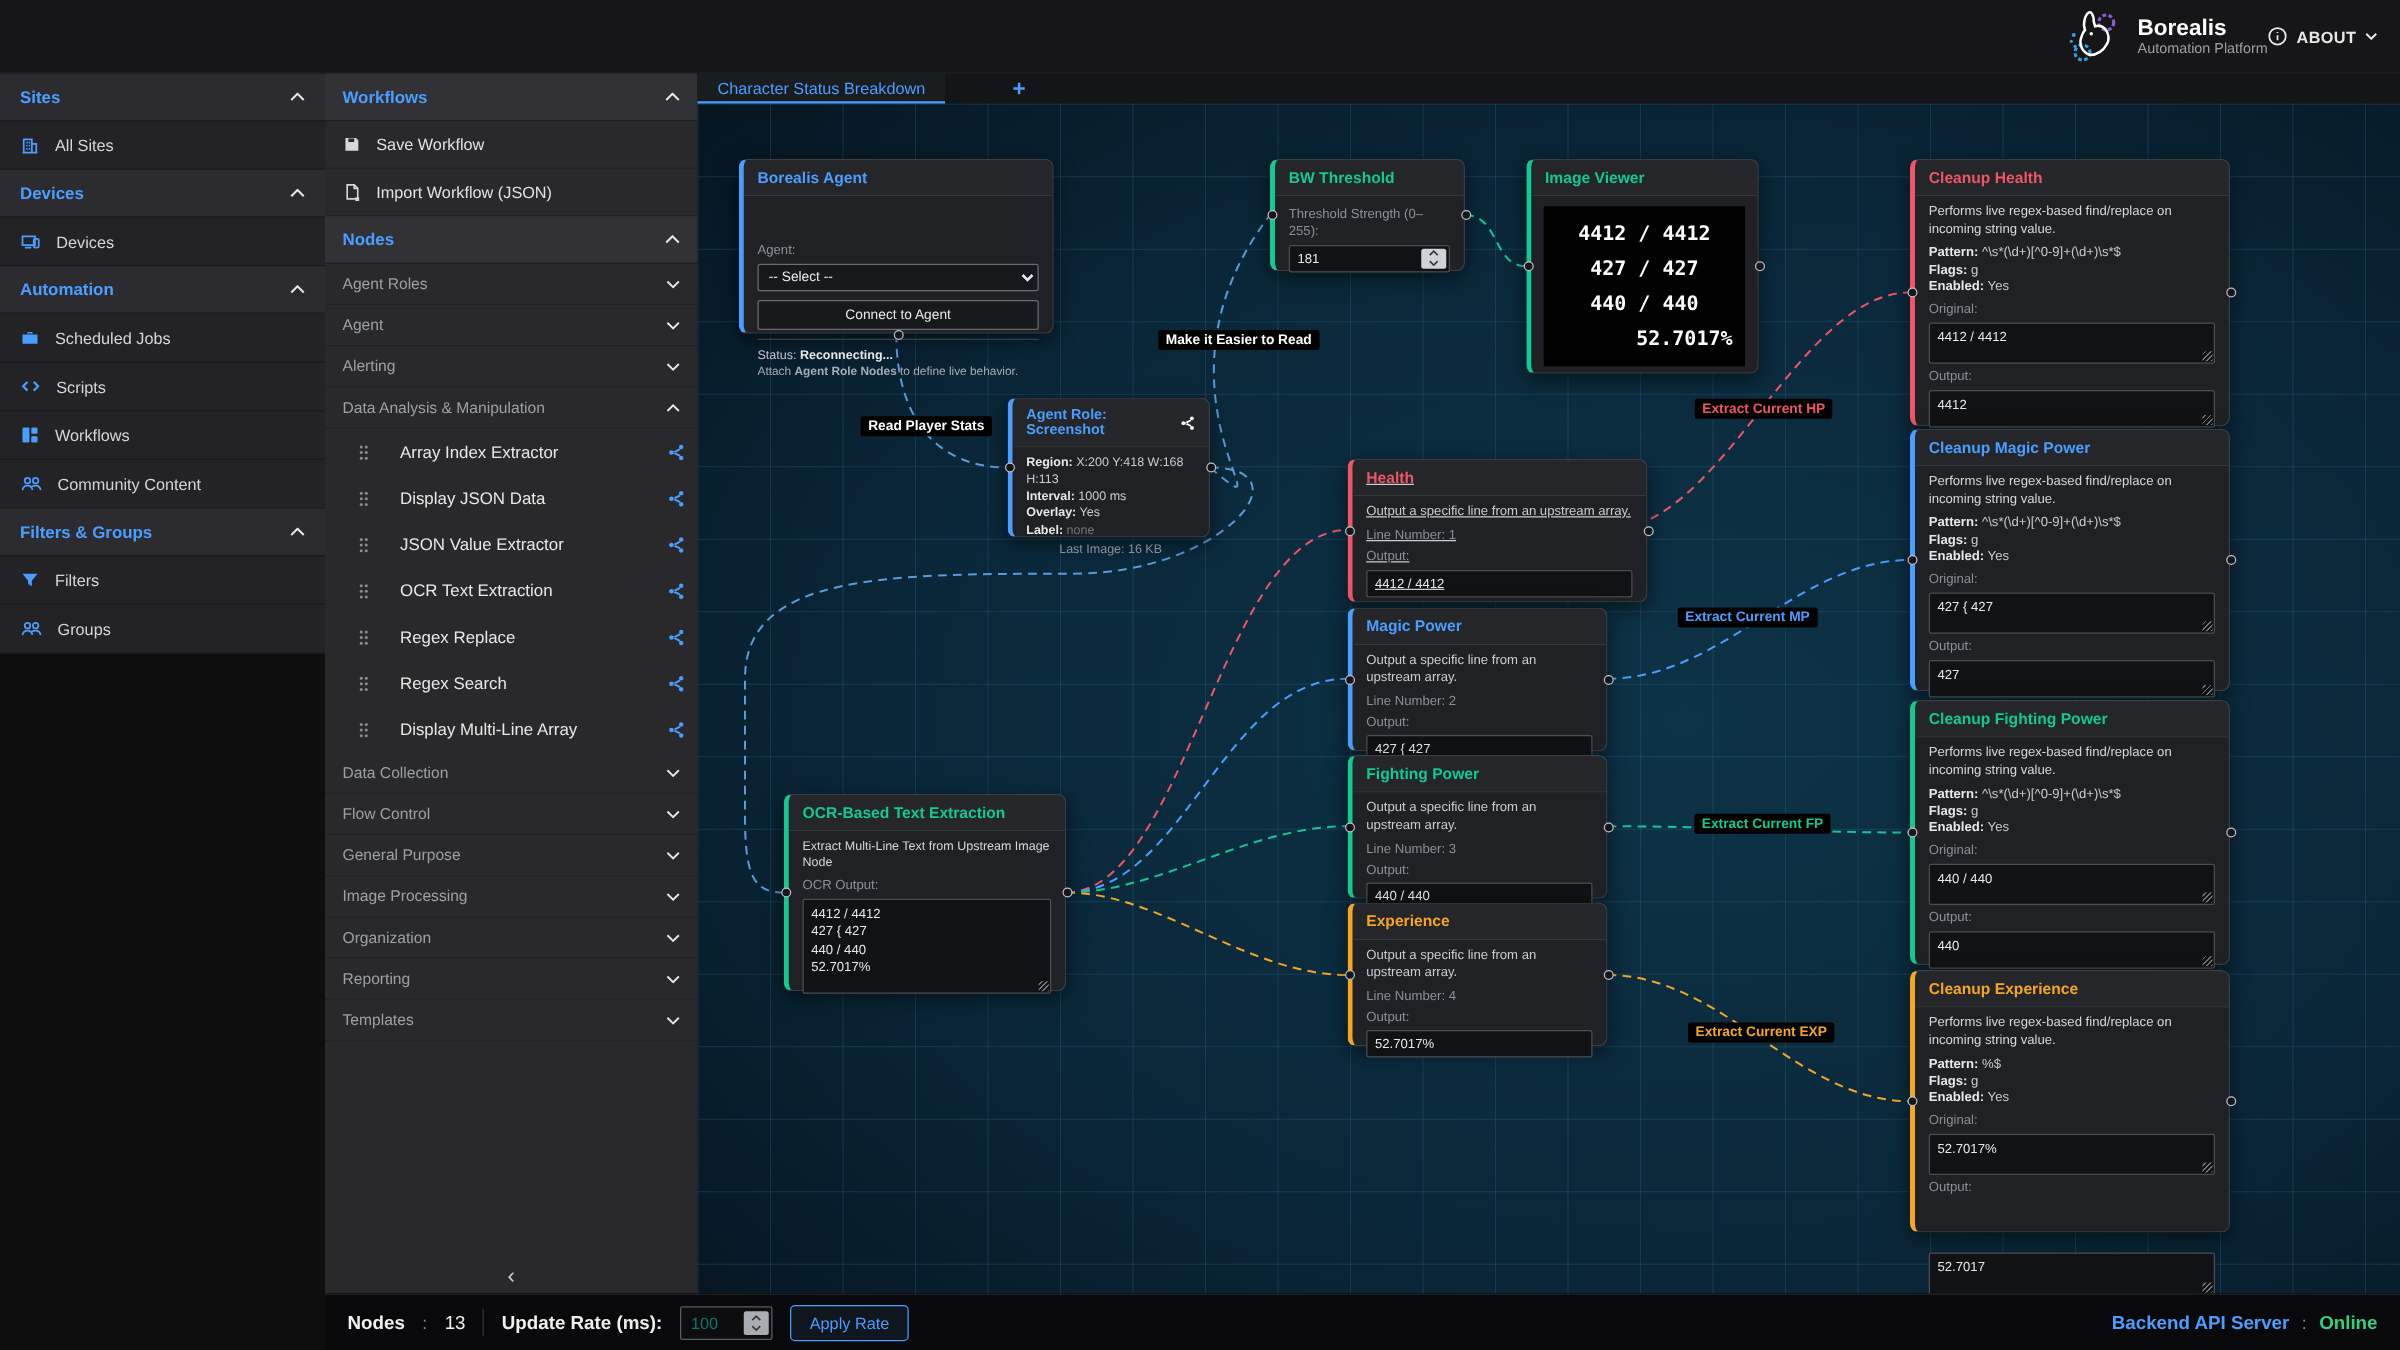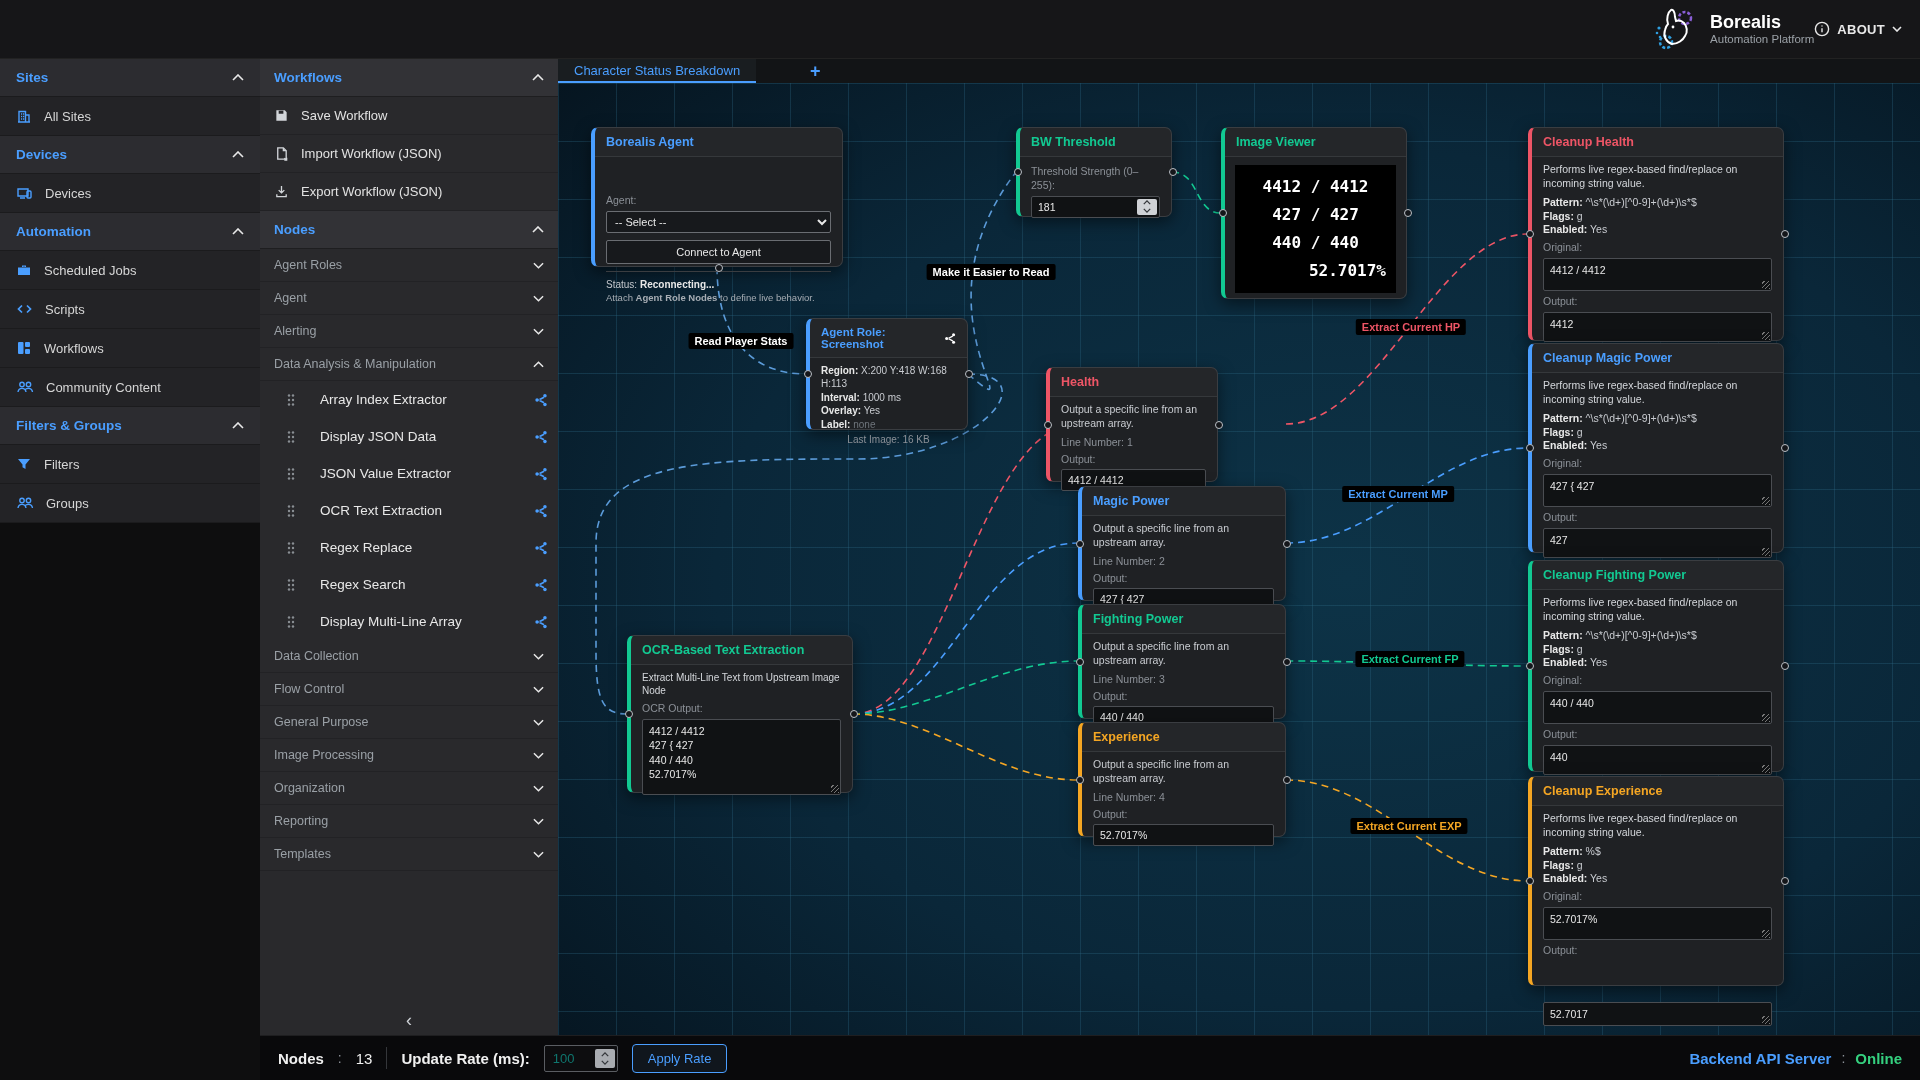--- a/index.html
+++ b/index.html
@@ -221,26 +221,20 @@
         </svg>
       <span>Save Workflow</span>
     </div>
     <div class="pn-act">
       <svg width="15" height="15" viewBox="0 0 16 16" fill="none" stroke="currentColor" stroke-width="1.4">
           <path d="M4 2h6l3 3v9H4z"></path>
           <path d="M10 2v3h3M11 13l2.5 2M13.5 12.5V15H11"></path>
         </svg>
       <span>Import Workflow (JSON)</span>
     </div>
-    <div class="pn-act">
-      <svg width="15" height="15" viewBox="0 0 16 16" fill="none" stroke="currentColor" stroke-width="1.4">
-          <path d="M8 2v7M5 6.5 8 9.5l3-3M3 11v2.5h10V11"></path>
-        </svg>
-      <span>Export Workflow (JSON)</span>
-    </div>
     <div class="pn-hdr">
       <span>Nodes</span>
       <svg class="chev" width="12" height="7" viewBox="0 0 12 7">
           <polyline points="1,6 6,1 11,6"></polyline>
         </svg>
     </div>
     <div class="pn-cat">
       <span>Agent Roles</span>
       <svg class="chev" width="11" height="7" viewBox="0 0 12 7">
           <polyline points="1,1 6,6 11,1"></polyline>
@@ -524,21 +518,21 @@
         <div class="kv"><b>Region:</b> <span>X:200 Y:418 W:168 H:113</span></div>
         <div class="kv"><b>Interval:</b> <span>1000 ms</span></div>
         <div class="kv"><b>Overlay:</b> <span>Yes</span></div>
         <div class="kv"><b>Label:</b> <span class="dim">none</span></div>
         <div style="text-align:center;color:#8b9097;margin-top:2px;">Last Image: 16 KB</div>
       </div>
       <div class="port p-l"></div>
       <div class="port p-r"></div>
     </div>
 
-    <div class="node acc-red" style="left:488px;top:284px;width:172px;height:115px;">
+    <div class="node acc-red" style="left:520px;top:284px;width:240px;height:115px;text-decoration:underline;">
       <div class="ttl">Health</div>
       <div class="bd" style="padding-top:6px;">
         <div style="color:#c9ccd1;">Output a specific line from an upstream array.</div>
         <div class="lg">Line Number: 1</div>
         <div class="lg" style="margin-top:2px;">Output:</div>
         <input class="tin" value="4412 / 4412" style="">
       </div>
       <div class="port p-l"></div>
       <div class="port p-r"></div>
     </div>
@@ -661,21 +655,21 @@
         <div style="color:#d4d7db;">Performs live regex-based find/replace on incoming string value.</div>
         <div class="kv" style="margin-top:5px;"><b>Pattern:</b> <span>%$</span></div>
         <div class="kv"><b>Flags:</b> <span>g</span></div>
         <div class="kv"><b>Enabled:</b> <span>Yes</span></div>
         <div class="lg" style="margin-top:4px;">Original:</div>
         <div class="tarea">
             <textarea class="tin" style="height: 33px;">52.7017%</textarea>
           </div>
         <div class="lg" style="margin-top:4px;">Output:</div>
         <div class="tarea">
-            <textarea class="tin" style="height: 24px; margin-top: 44px;">52.7017</textarea>
+            <textarea class="tin" style="height: 34px; margin-top: 44px;">52.7017</textarea>
           </div>
       </div>
       <div class="port p-l"></div>
       <div class="port p-r"></div>
     </div>
 
   </div>
 
   <div class="bbar">
     <span class="big">Nodes</span>

